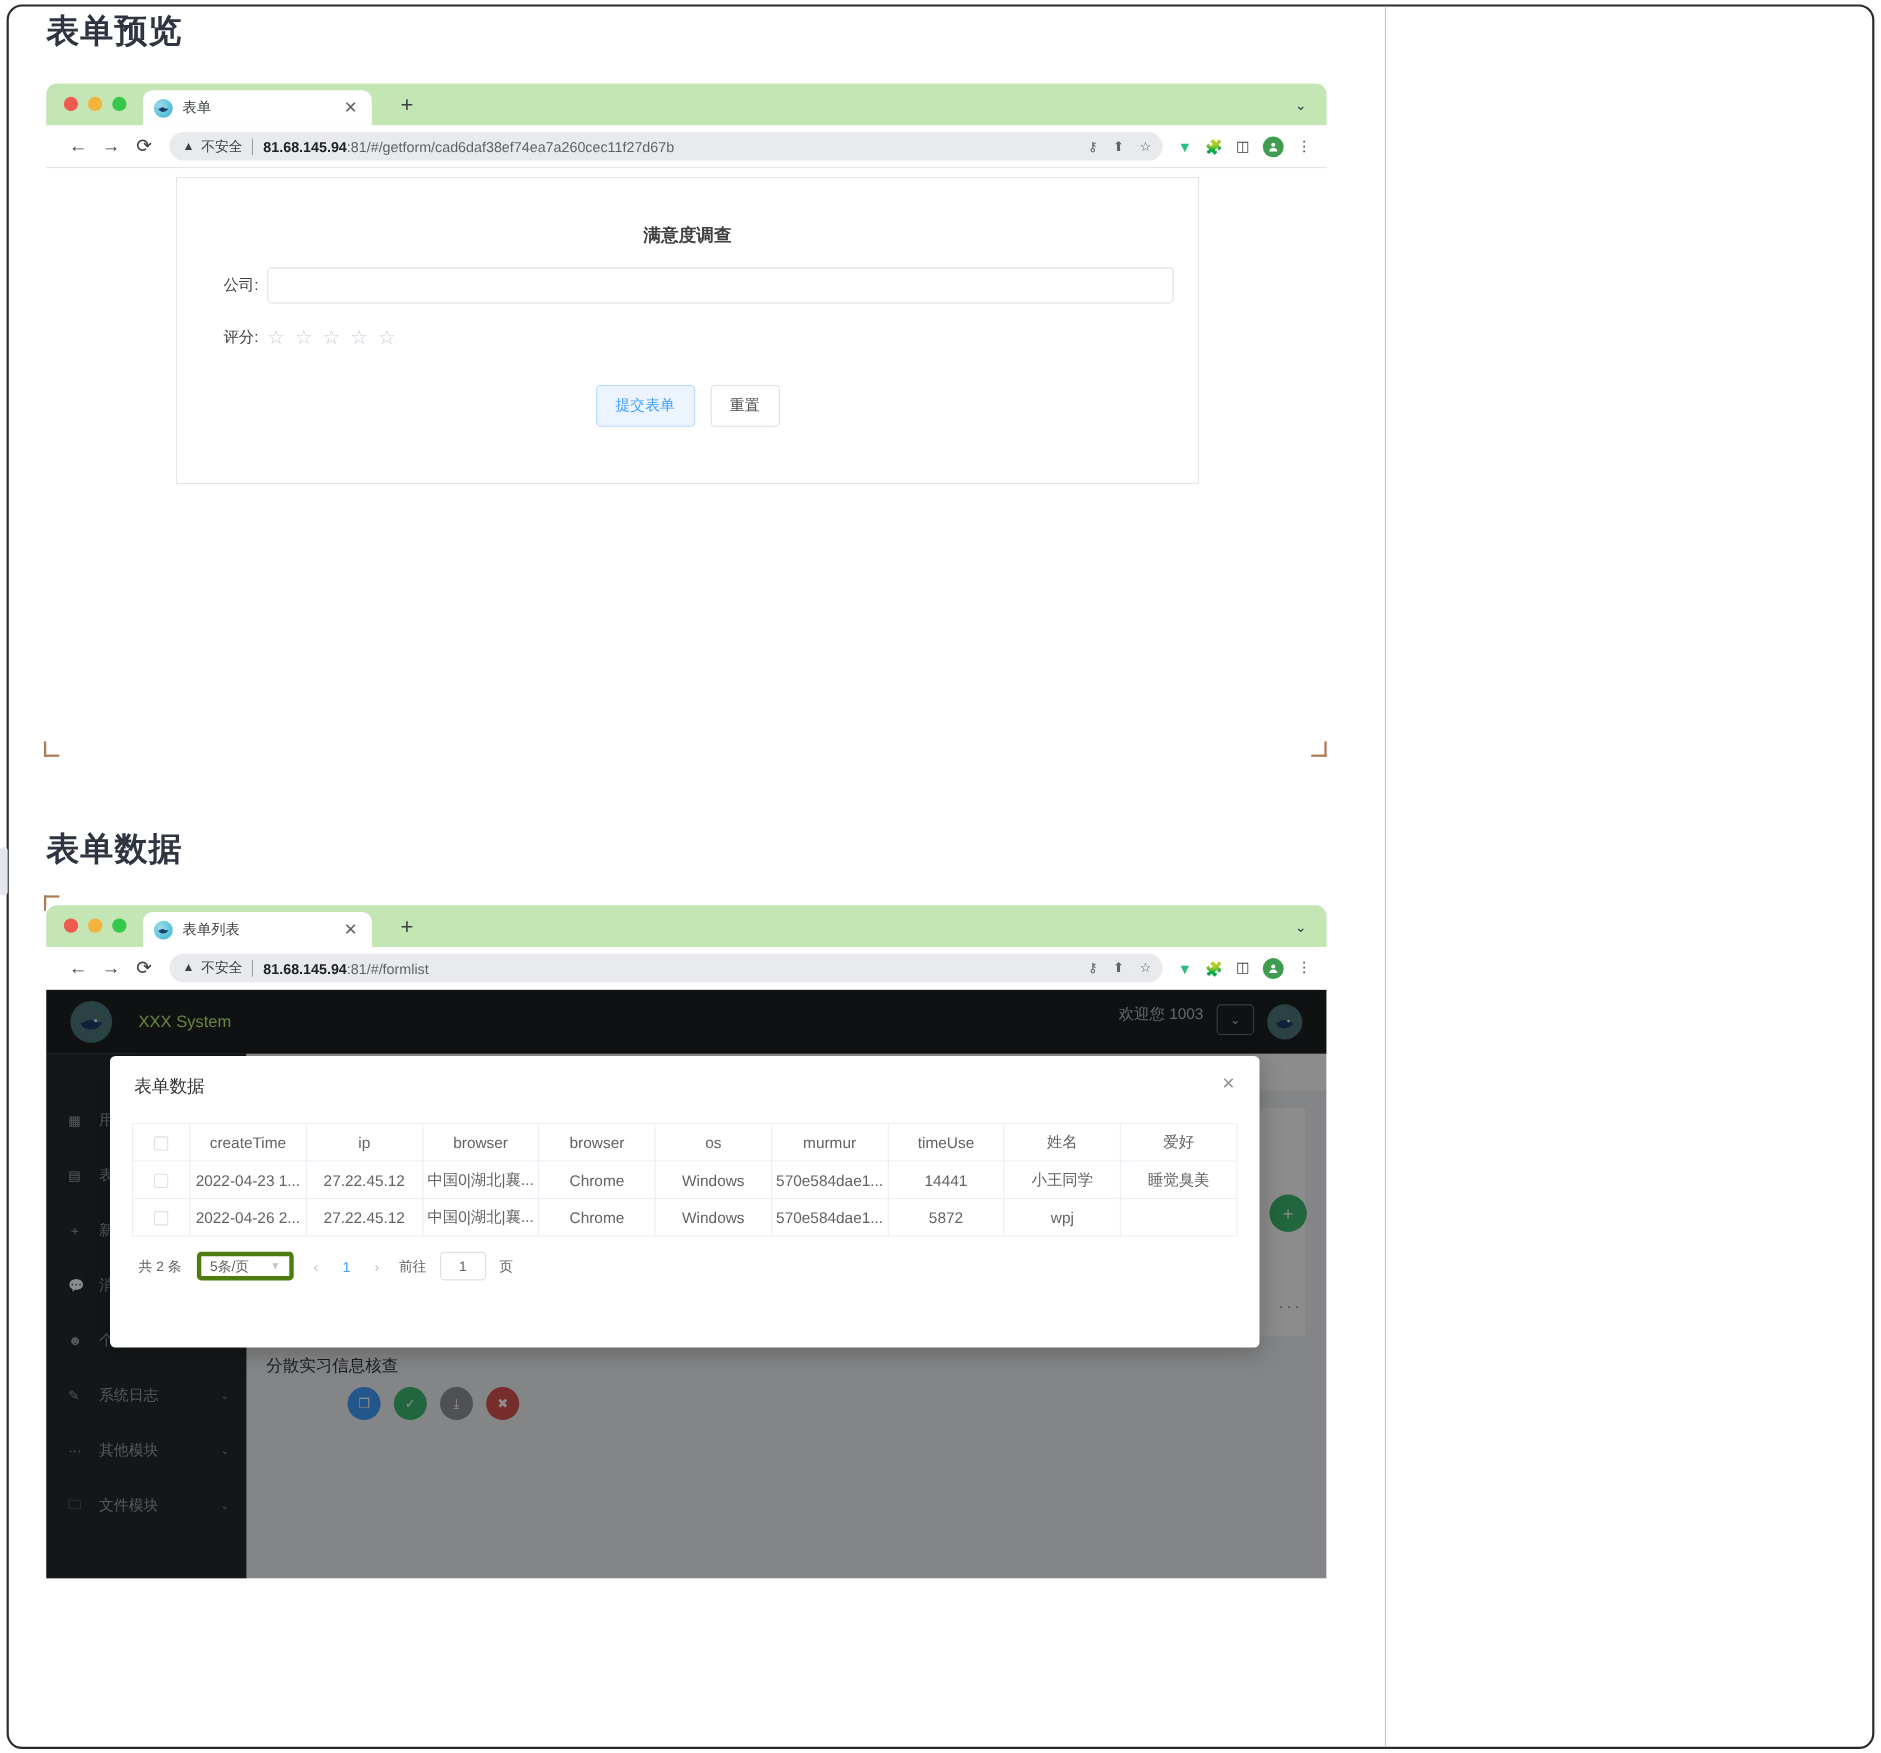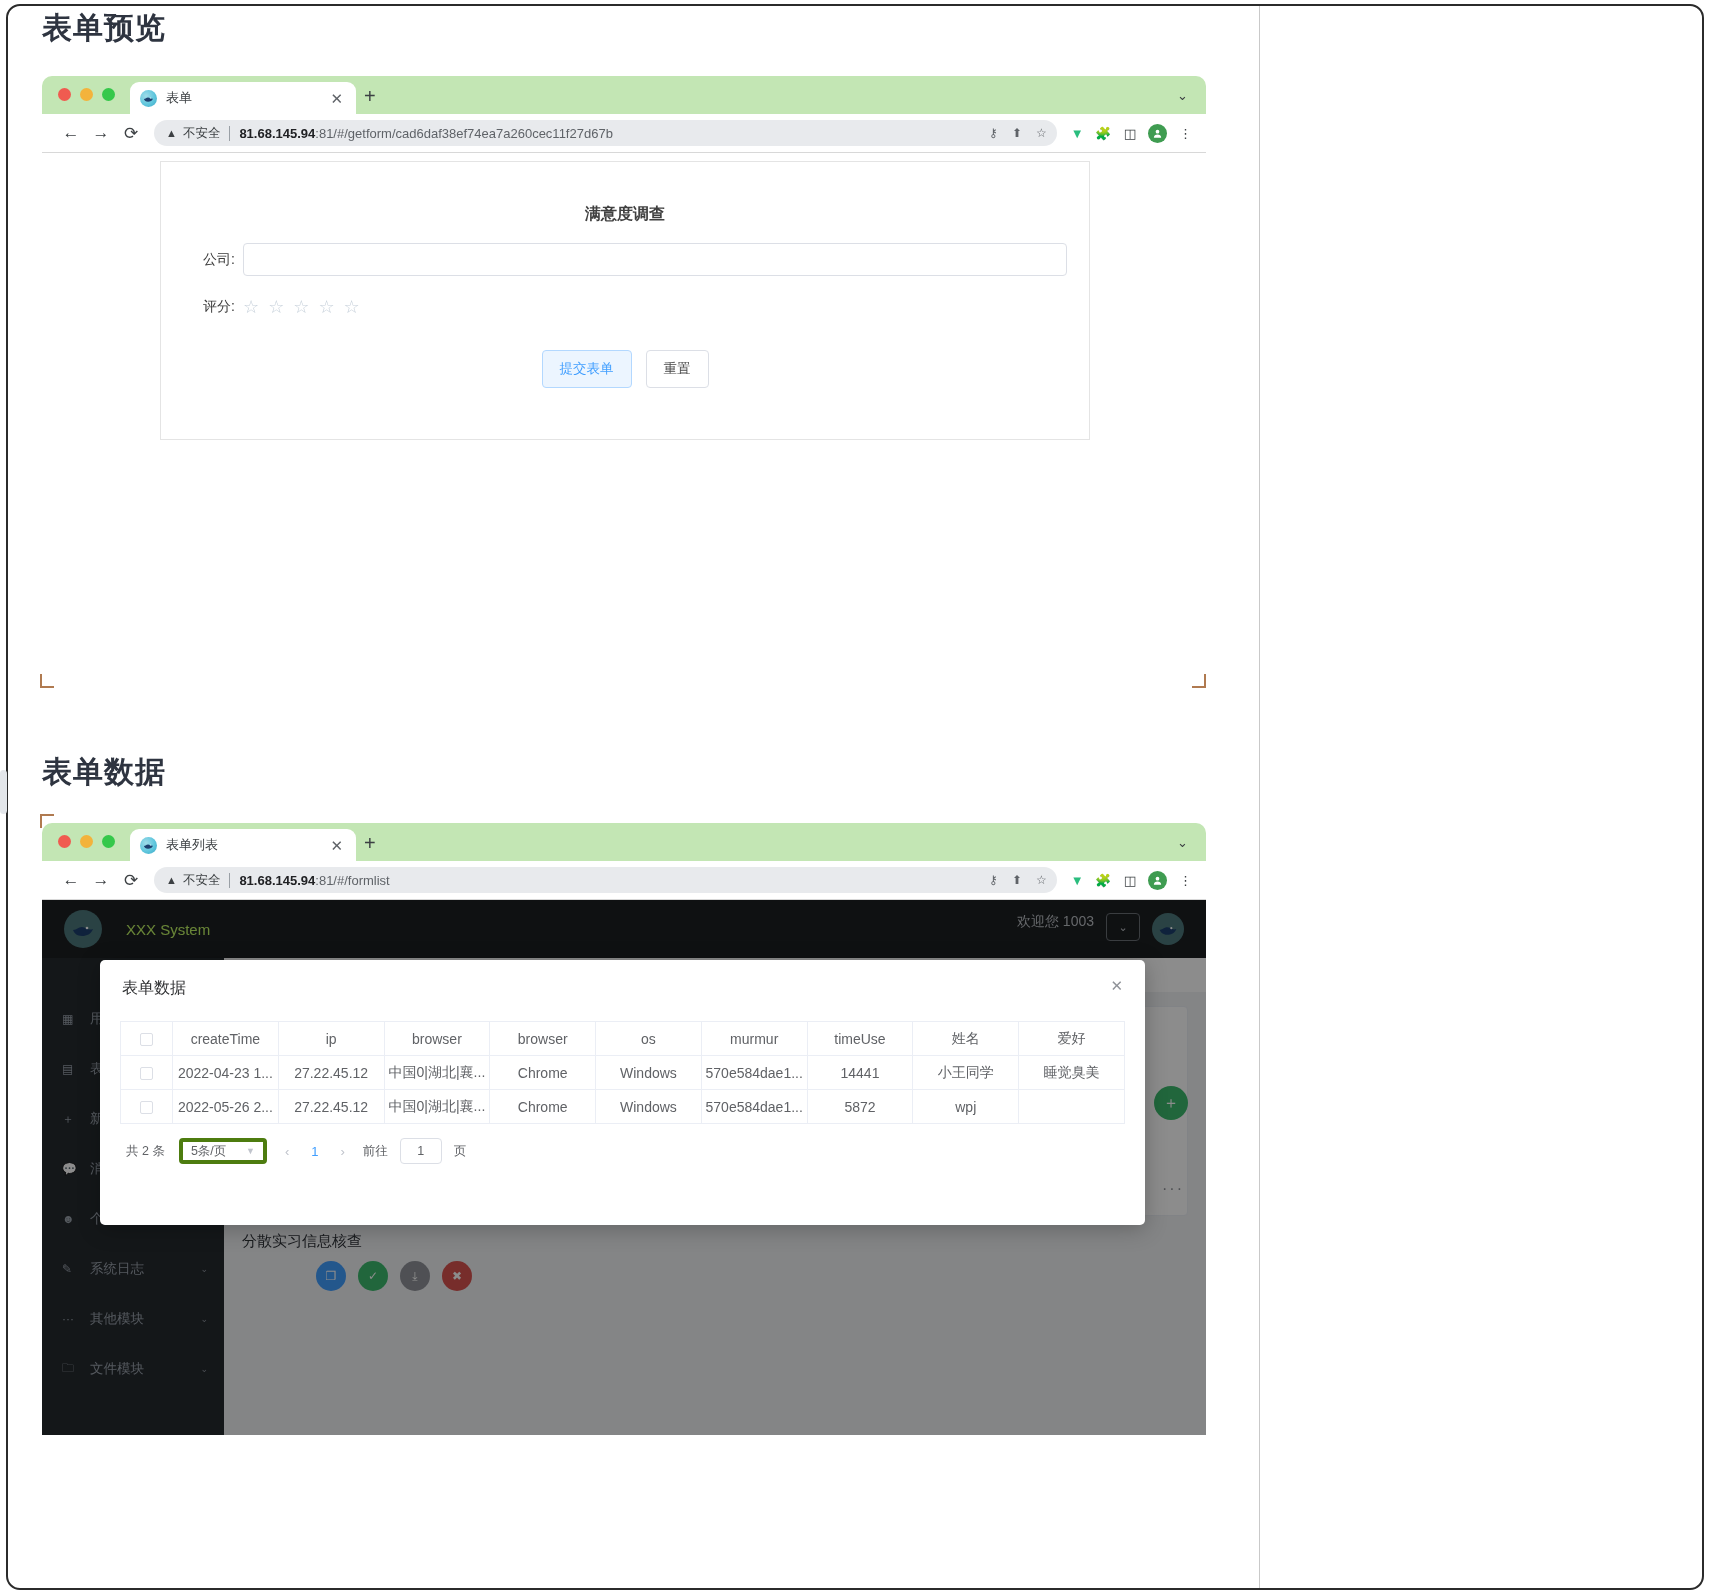--- a/index.html
+++ b/index.html
@@ -36,21 +36,21 @@
     height: 38px; background: #c3e6b4;
     border-top-left-radius: 10px; border-top-right-radius: 10px;
     position: relative;
   }
   .traffic { position: absolute; left: 16px; top: 12px; display: flex; gap: 9px; }
   .dot { width: 13px; height: 13px; border-radius: 50%; }
   .dot.r { background: #f05b50; }
   .dot.y { background: #f3b33c; }
   .dot.g { background: #35c84a; }
   .tab {
-    position: absolute; left: 88px; top: 6px; height: 32px; width: 226px;
+    position: absolute; left: 88px; top: 6px; height: 32px; width: 208px;
     background: #fff; border-top-left-radius: 9px; border-top-right-radius: 9px;
     display: flex; align-items: center; padding: 0 10px;
   }
   .tab-fav {
     width: 17px; height: 17px; border-radius: 50%;
     background: radial-gradient(circle at 35% 35%, #9fdbe8 0%, #5fc6dd 55%, #3ba7c4 100%);
     display: flex; align-items: center; justify-content: center; flex: none;
   }
   .tab-fav svg { display: block; }
   .tab-title {
@@ -552,21 +552,21 @@
                 <td>中国0|湖北|襄...</td>
                 <td>Chrome</td>
                 <td>Windows</td>
                 <td>570e584dae1...</td>
                 <td>14441</td>
                 <td>小王同学</td>
                 <td>睡觉臭美</td>
               </tr>
               <tr>
                 <td><span class="chk"></span></td>
-                <td>2022-05-26 2...</td>
+                <td>2022-04-26 2...</td>
                 <td>27.22.45.12</td>
                 <td>中国0|湖北|襄...</td>
                 <td>Chrome</td>
                 <td>Windows</td>
                 <td>570e584dae1...</td>
                 <td>5872</td>
                 <td>wpj</td>
                 <td></td>
               </tr>
             </tbody>

